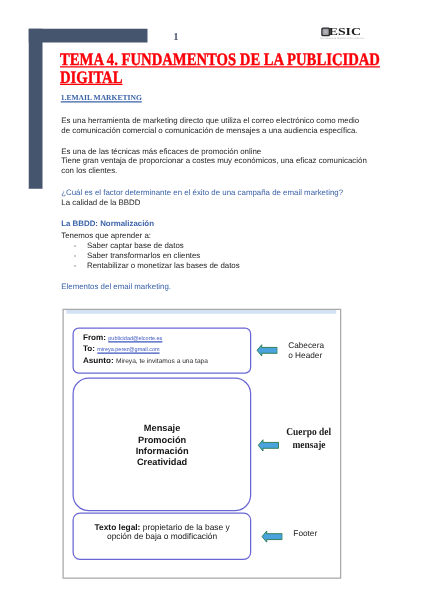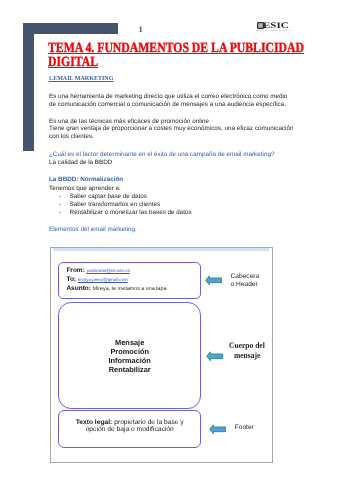--- a/index.html
+++ b/index.html
@@ -98,21 +98,21 @@
 
   <div class="bx bx1"></div>
   <div class="fld" style="left:66.4px;top:267.3px"><span>From:</span> <span class="mail">publicidad@elcorte.es</span></div>
   <div class="fld" style="left:66.4px;top:275.9px"><span>To:</span> <span class="mail">mireya.perez@gmail.com</span></div>
   <div class="fld" style="left:66.4px;top:285.2px"><span>Asunto:</span> <span class="sub">Mireya, te invitamos a una tapa</span></div>
 
   <div class="bx bx2"></div>
   <div class="mid" style="top:337.6px">Mensaje</div>
   <div class="mid" style="top:355.6px">Información</div>
   <div class="mid" style="top:346.6px">Promoción</div>
-  <div class="mid" style="top:364.6px">Rentabilizar</div>
+  <div class="mid" style="top:364.6px">Creatividad</div>
 
   <div class="bx bx3"></div>
   <div class="leg" style="top:419.4px"><b>Texto legal:</b> <span>propietario de la base y</span></div>
   <div class="leg" style="top:426.3px">opción de baja o modificación</div>
 
   <svg class="arrow" style="left:204.8px;top:274.9px" width="17.4" height="10.6" viewBox="0 0 34.8 21.2">
     <path d="M1.2 10.6 L8.8 1.6 L8.8 5.9 L33.6 5.9 L33.6 15.3 L8.8 15.3 L8.8 19.6 Z" fill="#4aa3dd" stroke="#2c7a50" stroke-width="1.5" stroke-linejoin="miter"></path>
   </svg>
   <div class="lbl" style="left:230.6px;top:272.5px">Cabecera</div>
   <div class="lbl" style="left:230.6px;top:280.6px">o Header</div>

